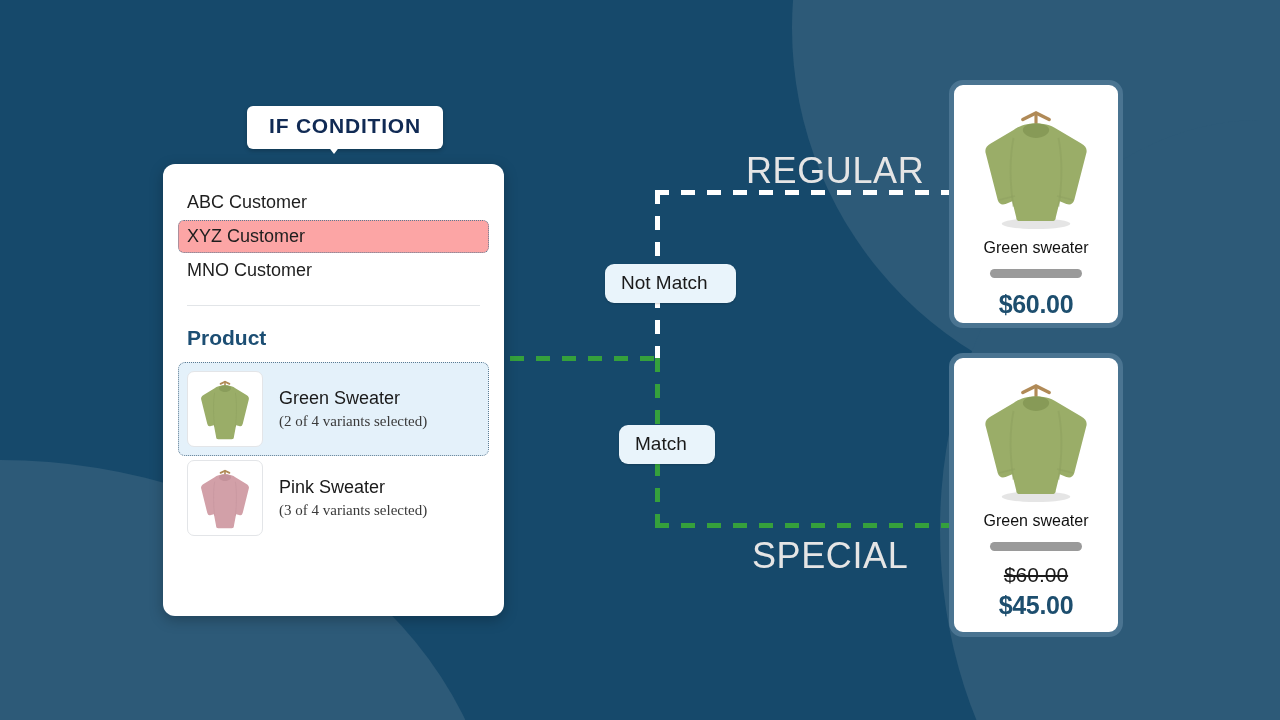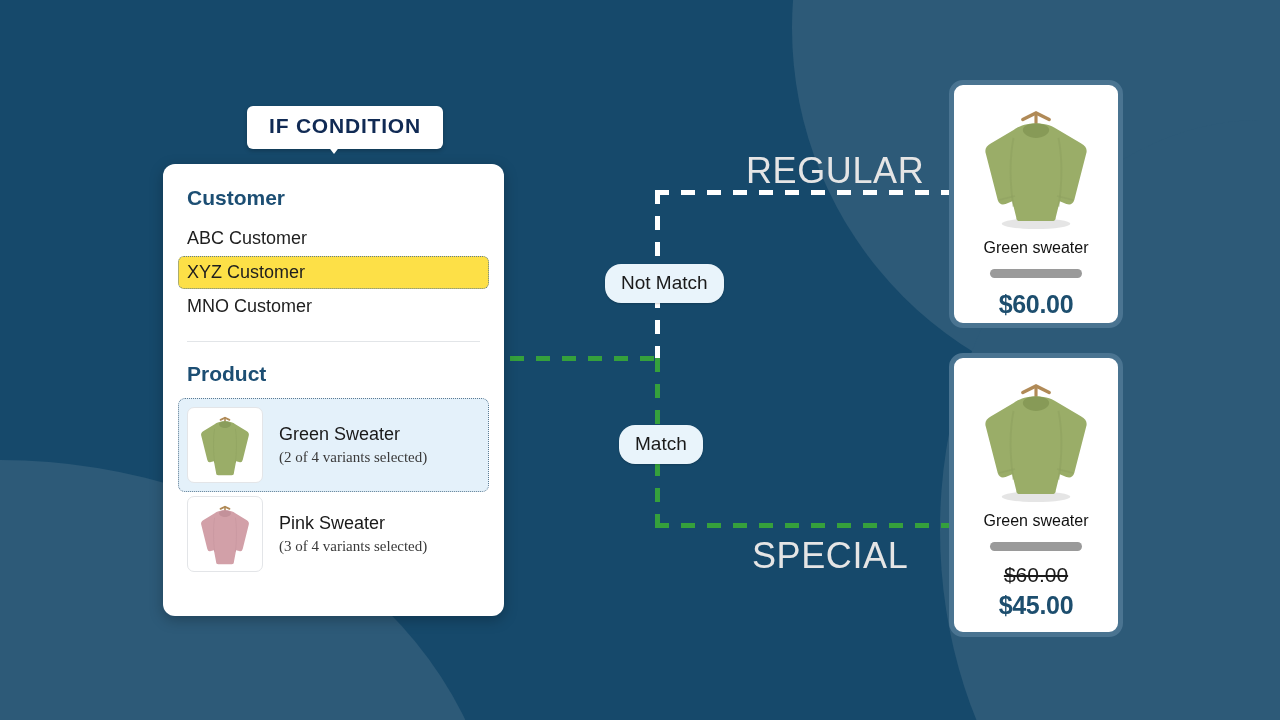--- a/index.html
+++ b/index.html
@@ -70,22 +70,22 @@
     white-space: nowrap;
   }
   #label-regular { left: 746px; top: 150px; }
   #label-special { left: 752px; top: 535px; text-align: right; }
 
   .pill {
     position: absolute;
     background: #e9f4fb;
     color: #1a1a1a;
     font-size: 19px;
-    border-radius: 16px;
-    padding: 8px 16px 9px 16px;
+    border-radius: 9px;
+    padding: 8px 28px 9px 16px;
     white-space: nowrap;
     box-shadow: 0 1px 2px rgba(0,0,0,0.18);
   }
   #pill-not-match { left: 605px; top: 264px; }
   #pill-match { left: 619px; top: 425px; }
 
   
   #if-tag {
     position: absolute;
     left: 247px; top: 106px;
@@ -124,21 +124,21 @@
     margin-bottom: 12px;
   }
   .customer-row {
     font-size: 18px;
     color: #1e1e1e;
     padding: 6px 9px;
     margin: 0 -9px 1px -9px;
     border-radius: 6px;
   }
   .customer-row.selected {
-    background: #fde047;
+    background: #fca5a5;
     border: 1px dotted #5c7b93;
     padding: 5px 8px;
   }
   #panel-divider {
     height: 1px;
     background: #e2e5e8;
     margin: 18px 0 0 0;
   }
   #product-title { margin-top: 20px; }
 
@@ -226,21 +226,20 @@
   <div class="edge-label" id="label-special">SPECIAL</div>
 
   <div class="pill" id="pill-not-match">Not Match</div>
   <div class="pill" id="pill-match">Match</div>
 
   <div id="if-tag">IF CONDITION</div>
   <div id="if-tag-arrow"></div>
 
   <div id="condition-panel">
 
-    <div class="section-title">Customer</div>
 
     <div class="customer-row">
       <span>ABC Customer</span>
     </div>
     <div class="customer-row selected">
       <span>XYZ Customer</span>
     </div>
     <div class="customer-row">
       <span>MNO Customer</span>
     </div>

